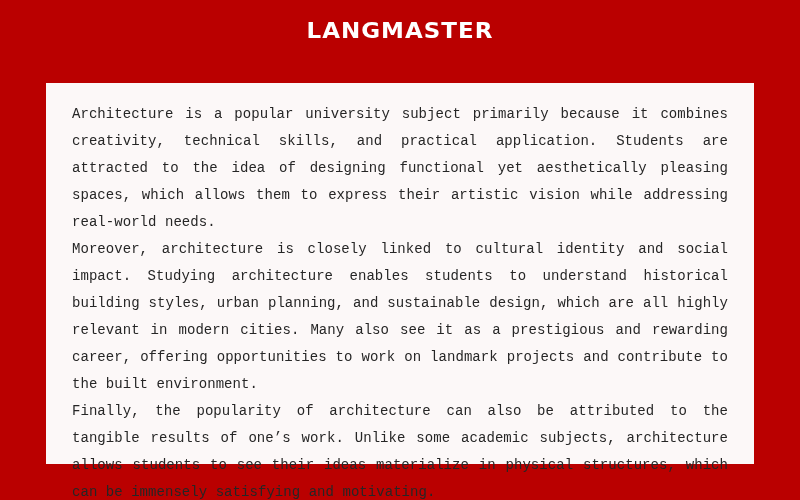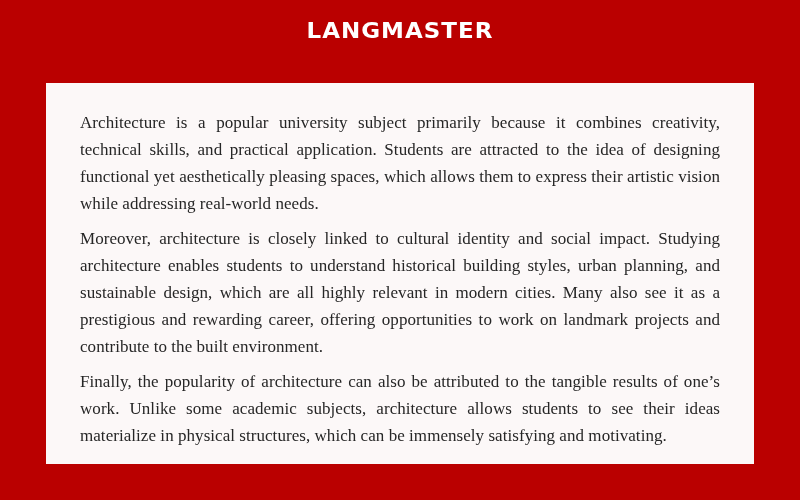--- a/index.html
+++ b/index.html
@@ -22,24 +22,24 @@
   }
   .card {
     position: absolute;
     left: 46px; top: 83px;
     width: 708px; height: 381px;
     background: #FCF8F8;
     box-sizing: border-box;
     padding: 18px 26px 0 26px;
   }
   .card p {
-    margin: 8px;
+    margin: 0;
     color: #262626;
-    font-family: Liberation Serif, serif;
-    font-size: 17px;
+    font-family: Liberation Mono, monospace;
+    font-size: 14px;
     line-height: 27px;
     text-align: justify;
     letter-spacing: 0.05px;
   }
 </style>
 </head>
 <body>
 
 <div class="logo">LANGMASTER</div>
 

